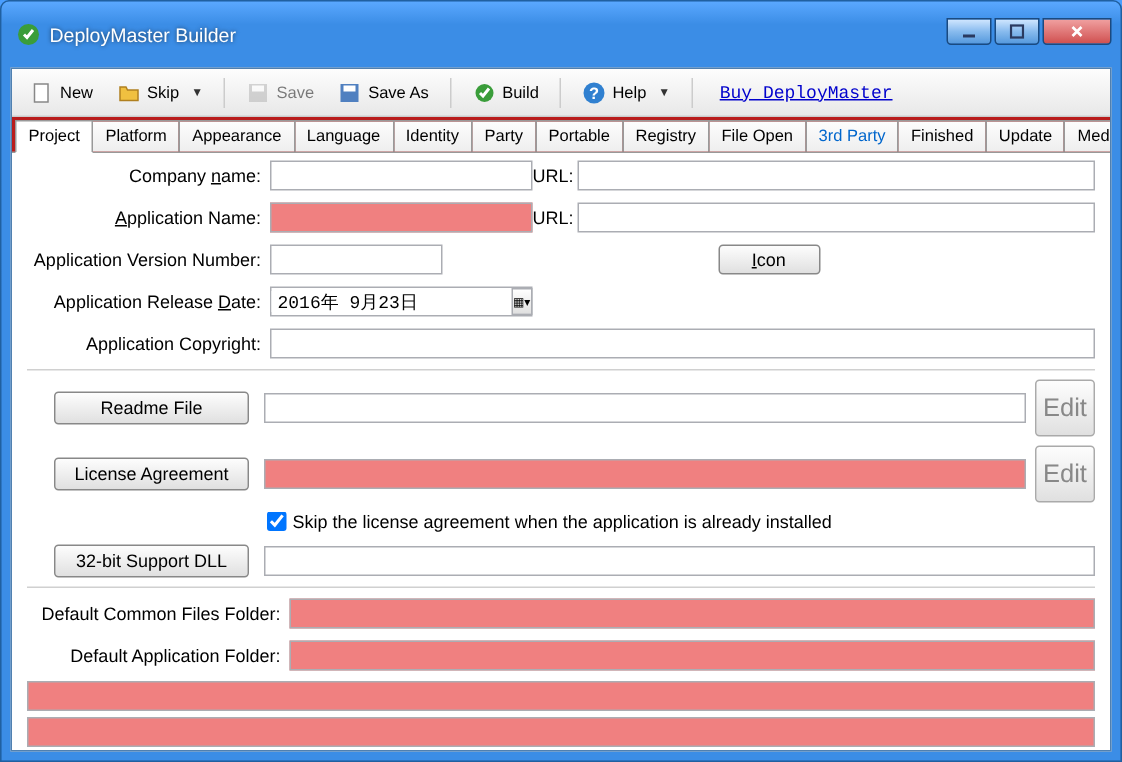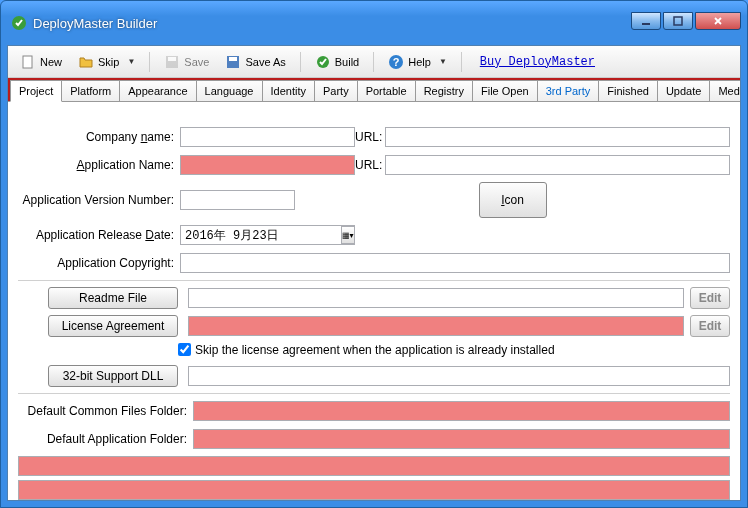--- a/index.html
+++ b/index.html
@@ -16,38 +16,38 @@
 .tb-btn { display: flex; align-items: center; gap: 4px; padding: 3px 6px; cursor: pointer; border-radius: 3px; }
 .tb-btn.disabled { opacity: 0.5; cursor: default; }
 .tb-icon { width: 16px; height: 16px; display: inline-flex; align-items: center; justify-content: center; }
 .tb-arrow { font-size: 8px; color: #333; margin-left: 4px; }
 .tb-sep { width: 1px; height: 20px; background: #ccc; margin: 0 4px; }
 .buy-link { color: #0000cc; text-decoration: underline; font-family: "Courier New", monospace; font-size: 12px; margin-left: 10px; cursor: pointer; }
 .tab-strip { display: flex; background: #b91c1c; padding: 2px 2px 0 2px; border-bottom: 1px solid #999; }
 .tab { padding: 4px 8px; background: linear-gradient(to bottom, #fdfdfd 0%, #eee 100%); border: 1px solid #999; border-bottom: none; margin-right: -1px; cursor: pointer; position: relative; font-size: 11px; white-space: nowrap; }
 .tab.active { background: #fff; border-bottom: 1px solid #fff; margin-bottom: -1px; z-index: 2; }
 .tab.highlight { color: #0066cc; }
-.tab-content { flex: 1; background: #fff; padding: 24px 10px; overflow-y: auto; position: relative; }
+.tab-content { flex: 1; background: #fff; padding: 4px 10px; overflow-y: auto; position: relative; }
 .row { display: flex; align-items: center; margin-bottom: 6px; min-height: 22px; }
 .lbl { width: 162px; text-align: right; padding-right: 6px; font-size: 12px; }
 .lbl u { text-decoration: underline; }
 .inp { height: 20px; border: 1px solid #abadb3; padding: 0 4px; font-size: 12px; background: #fff; }
 .inp.w1 { width: 175px; }
 .inp.red { background: #f08080; }
 .lbl2 { width: 30px; text-align: center; padding-right: 4px; font-size: 12px; }
 .inp.wurl { flex: 1; }
 .date-wrap { display: flex; align-items: center; border: 1px solid #abadb3; height: 20px; width: 175px; background: #fff; }
 .date-wrap .dt { flex: 1; border: none; padding: 0 4px; font-size: 12px; font-family: Liberation Mono, monospace; }
 .date-wrap .dt-btn { width: 18px; height: 18px; border: 1px solid #abadb3; background: linear-gradient(to bottom, #fff, #e0e0e0); display: flex; align-items: center; justify-content: center; font-size: 8px; cursor: pointer; }
-.icon-btn { width: 68px; height: 36px; background: linear-gradient(to bottom, #fdfdfd, #e0e0e0); border: 1px solid #888; border-radius: 3px; cursor: pointer; font-size: 12px; }
+.icon-btn { width: 68px; height: 20px; background: linear-gradient(to bottom, #fdfdfd, #e0e0e0); border: 1px solid #888; border-radius: 3px; cursor: pointer; font-size: 12px; }
 .hr { border: none; border-top: 1px solid #d0d0d0; margin: 6px 0; }
-.side-btn { width: 130px; height: 22px; background: linear-gradient(to bottom, #fdfdfd, #e0e0e0); border: 1px solid #888; border-radius: 3px; cursor: pointer; font-size: 12px; margin-left: 30px; }
+.side-btn { width: 130px; height: 22px; background: linear-gradient(to bottom, #fdfdfd, #e0e0e0); border: 1px solid #888; border-radius: 3px; cursor: pointer; font-size: 12px; margin-left: 18px; }
 .wide-input { flex: 1; height: 20px; border: 1px solid #abadb3; margin-left: 10px; background: #fff; }
 .wide-input.red { background: #f08080; }
-.edit-btn { width: 40px; height: 22px; background: linear-gradient(to bottom, #fdfdfd, #e0e0e0); border: 1px solid #aaa; border-radius: 3px; cursor: pointer; font-size: 12px; color: #888; margin-left: 6px; font-weight: bold; }
+.edit-btn { width: 40px; height: 38px; background: linear-gradient(to bottom, #fdfdfd, #e0e0e0); border: 1px solid #aaa; border-radius: 3px; cursor: pointer; font-size: 17px; color: #888; margin-left: 6px; }
 .chk-row { display: flex; align-items: flex-start; margin-left: 160px; margin-bottom: 8px; }
 .chk-row input { margin-right: 4px; }
 .chk-row label { font-size: 12px; }
 .lbl-long { width: 175px; text-align: right; padding-right: 6px; font-size: 12px; }
 .bottom-bars { margin-left: -10px; margin-right: -10px; }
 .bottom-bars .bar { height: 20px; background: #f08080; border: 1px solid #abadb3; margin: 4px 10px; }
 </style>
 </head>
 <body>
 

